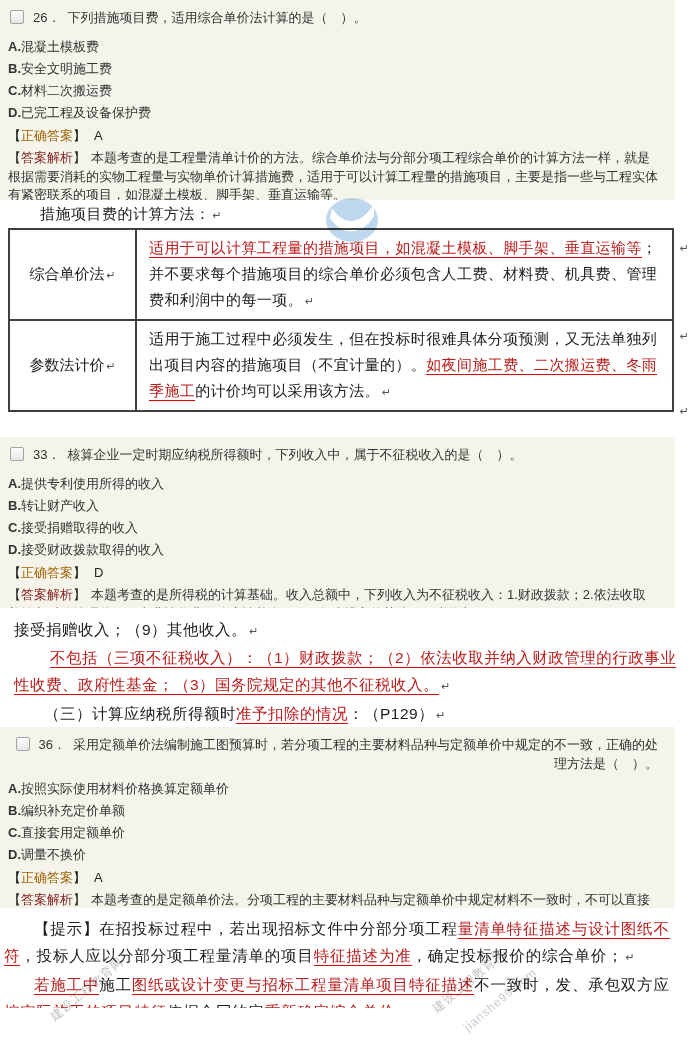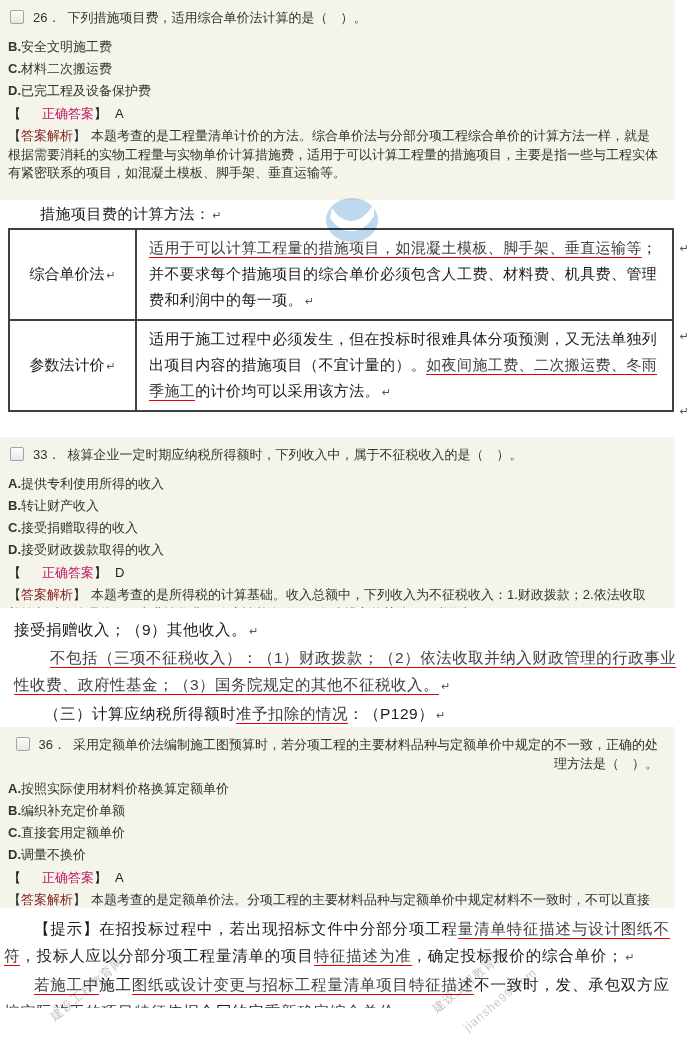--- a/index.html
+++ b/index.html
@@ -7,34 +7,34 @@
   .page{position:relative;width:692px;height:1042px;overflow:hidden;background:#fff;}
 
   
   .qblock{background:#f5f4ea;width:675px;box-sizing:border-box;padding:6px 17px 0 8px;overflow:hidden;position:relative;z-index:1;}
   .qstem{font-size:13px;color:#333;line-height:19px;margin:2px 0 13px 0;}
   .cbx{display:inline-block;width:12px;height:12px;border:1px solid #a3a3a3;border-radius:2px;background:linear-gradient(#fdfdfd,#e6e6e6);vertical-align:-2px;margin-right:9px;margin-left:2px;}
   .qnum{margin-right:7px;}
   .opt{font-size:13px;color:#333;margin:0 0 9px 0;line-height:13px;}
   .ol{font-weight:bold;}
   .ansline{font-size:13px;color:#222;margin:4px 0 6px 0;line-height:15px;}
-  .red{color:#be185d;margin-left:21px;}
+  .red{color:#a16207;}
   .green{color:#7f1d1d;}
   .ansv{margin-left:8px;}
   .expline{font-size:13px;color:#333;line-height:18.5px;}
   .brc{margin-right:5px;}
 
   
   .wblock{background:#fff;position:relative;overflow:hidden;box-sizing:border-box;z-index:1;}
   .wtitle{font-size:15px;color:#1c1c1c;margin:5px 0 4px 40px;letter-spacing:0.5px;}
   .tbl{border-collapse:collapse;margin-left:8px;width:666px;table-layout:fixed;}
   .tbl td{border:2px solid #404040;vertical-align:middle;}
   .mcell{width:123px;text-align:center;font-size:15px;color:#1c1c1c;}
   .dcell{font-size:15px;color:#1c1c1c;line-height:26px;padding:5px 8px 5px 12px;letter-spacing:0.4px;}
-  .ru{color:#404040;border-bottom:1.6px solid #e60000;padding-bottom:1px;}
+  .ru{color:#b91c1c;border-bottom:1.6px solid #e60000;padding-bottom:1px;}
   .pm{color:#555;font-size:11px;margin-left:2px;}
   .rowmark{position:absolute;right:3px;color:#555;font-size:11px;}
 
   .nline1{font-size:15.5px;color:#1c1c1c;margin:9px 0 0 14px;line-height:26px;letter-spacing:0.5px;}
   .npara{font-size:15.5px;margin:0 6px 0 14px;text-indent:36px;line-height:27px;letter-spacing:0.5px;}
   .nline3{font-size:15.5px;color:#1c1c1c;margin:0 0 0 44px;line-height:27px;letter-spacing:0.5px;}
 
   .tippara{font-size:15.5px;color:#1c1c1c;margin:7px 10px 0 4px;line-height:27px;text-indent:30px;letter-spacing:0.8px;}
 
   
@@ -48,20 +48,21 @@
 </style>
 </head>
 <body>
 
 <div class="page">
 
   <section class="qblock" style="height:200px;">
     <div class="qstem">
       <span class="cbx"></span><span class="qnum">26．</span><span>下列措施项目费，适用综合单价法计算的是（　）。</span>
     </div>
+    <div class="opt"><span class="ol">A.</span><span>混凝土模板费</span></div>
     <div class="opt"><span class="ol">B.</span><span>安全文明施工费</span></div>
     <div class="opt"><span class="ol">C.</span><span>材料二次搬运费</span></div>
     <div class="opt"><span class="ol">D.</span><span>已完工程及设备保护费</span></div>
     <div class="ansline"><span>【</span><span class="red">正确答案</span><span>】</span><span class="ansv">A</span></div>
     <div class="expline"><span>【</span><span class="green">答案解析</span><span class="brc">】</span><span>本题考查的是工程量清单计价的方法。综合单价法与分部分项工程综合单价的计算方法一样，就是根据需要消耗的实物工程量与实物单价计算措施费，适用于可以计算工程量的措施项目，主要是指一些与工程实体有紧密联系的项目，如混凝土模板、脚手架、垂直运输等。</span></div>
   </section>
 
   <section class="wblock" style="height:237px;">
     <div class="wtitle"><span>措施项目费的计算方法：</span><span class="pm">↵</span></div>
     <table class="tbl">

